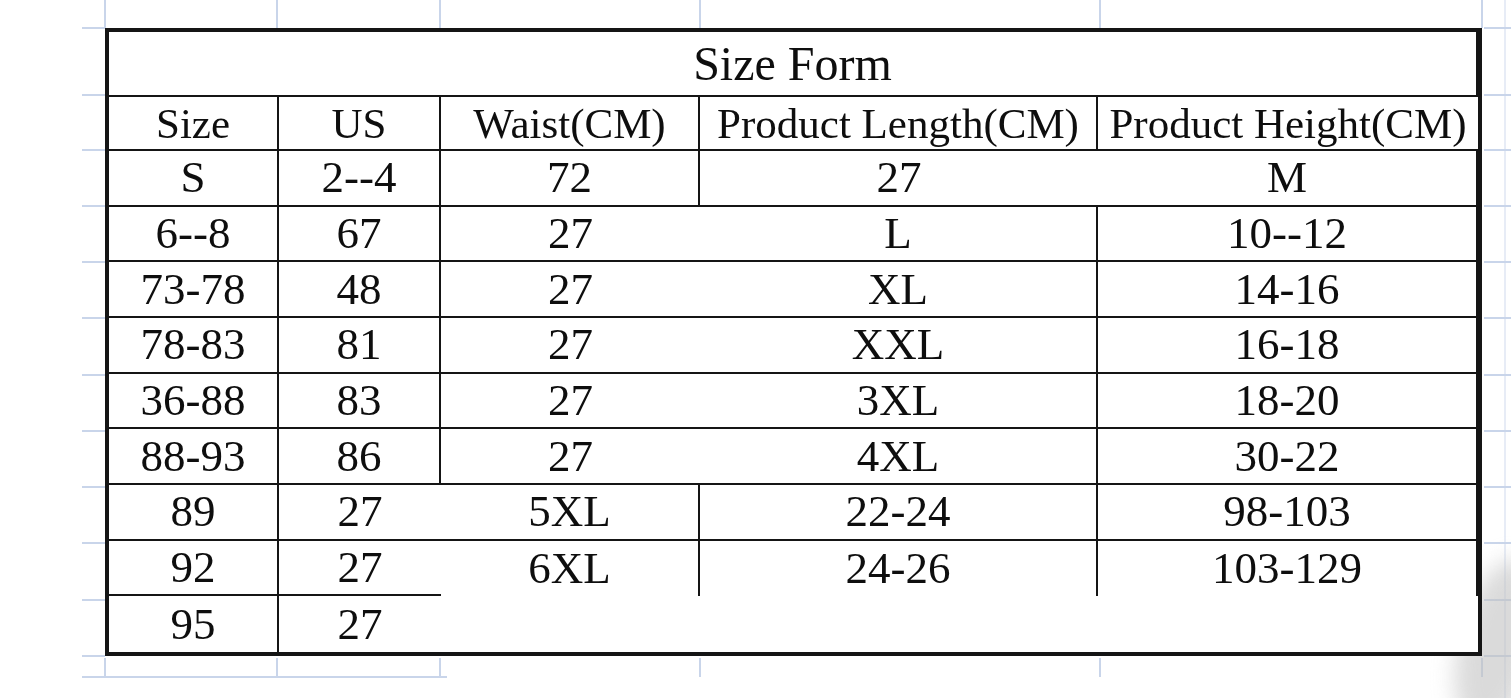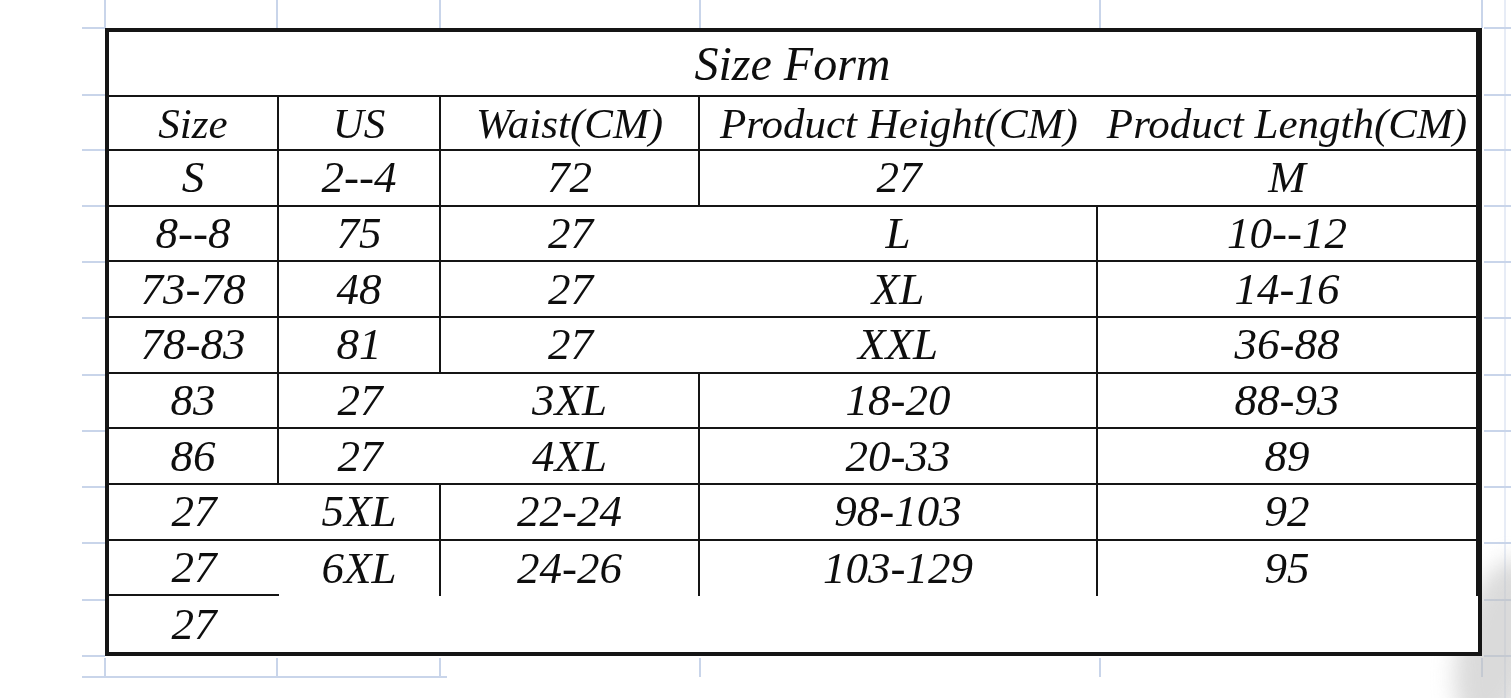--- a/index.html
+++ b/index.html
@@ -40,21 +40,20 @@
     grid-template-rows:65px 54px repeat(9,1fr);
   }
   .cell{
     display:flex;align-items:center;justify-content:center;
     border-right:2px solid #151515;
     border-bottom:2px solid #151515;
     font-size:45px;
     line-height:1;
     white-space:nowrap;
     overflow:hidden;
-    font-style:italic;
   }
   .cell.c5{border-right:none;}
   .cell.rlast{border-bottom:none;}
   .cell.title{
     grid-column:1 / 6;
     font-size:48px;
   }
   .cell.head{font-size:43px;}
 </style>
 </head>
@@ -105,58 +104,59 @@
 
   <div class="corner-shade"></div>
 
   <div class="size-table">
 
     <div class="cell title">Size Form</div>
 
     <div class="cell head c1">Size</div>
     <div class="cell head c2">US</div>
     <div class="cell head c3">Waist(CM)</div>
+    <div class="cell head c4">Product Length(CM)</div>
     <div class="cell head c5">Product Height(CM)</div>
-    <div class="cell head c4">Product Length(CM)</div>
 
     <div class="cell c1">S</div>
     <div class="cell c2">2--4</div>
     <div class="cell c4">72</div>
     <div class="cell c5">27</div>
 
     <div class="cell c1">M</div>
-    <div class="cell c2">8--8</div>
-    <div class="cell c4">75</div>
+    <div class="cell c2">6--8</div>
+    <div class="cell c4">67</div>
     <div class="cell c5">27</div>
 
     <div class="cell c1">L</div>
     <div class="cell c2">10--12</div>
     <div class="cell c3">73-78</div>
     <div class="cell c4">48</div>
     <div class="cell c5">27</div>
 
     <div class="cell c1">XL</div>
     <div class="cell c2">14-16</div>
     <div class="cell c3">78-83</div>
     <div class="cell c4">81</div>
     <div class="cell c5">27</div>
 
     <div class="cell c1">XXL</div>
+    <div class="cell c2">16-18</div>
     <div class="cell c3">36-88</div>
     <div class="cell c4">83</div>
     <div class="cell c5">27</div>
 
     <div class="cell c1">3XL</div>
     <div class="cell c2">18-20</div>
     <div class="cell c3">88-93</div>
     <div class="cell c4">86</div>
     <div class="cell c5">27</div>
 
     <div class="cell c1">4XL</div>
-    <div class="cell c2">20-33</div>
+    <div class="cell c2">30-22</div>
     <div class="cell c4">89</div>
     <div class="cell c5">27</div>
 
     <div class="cell c1">5XL</div>
     <div class="cell c2">22-24</div>
     <div class="cell c3">98-103</div>
     <div class="cell c4">92</div>
     <div class="cell c5">27</div>
 
     <div class="cell c1 rlast">6XL</div>

